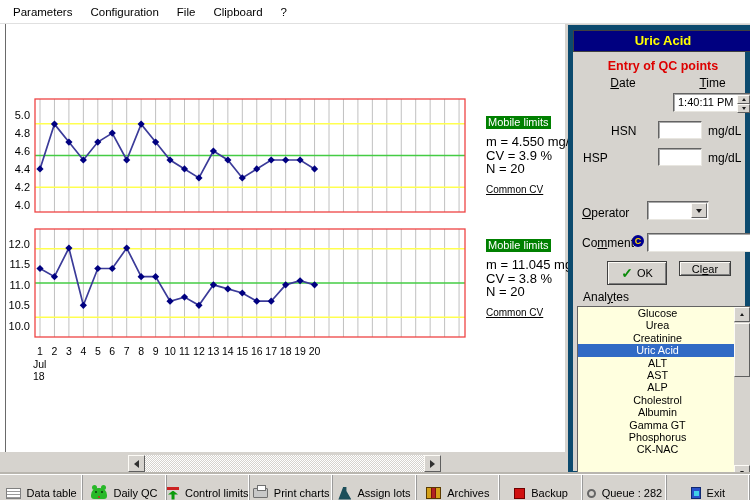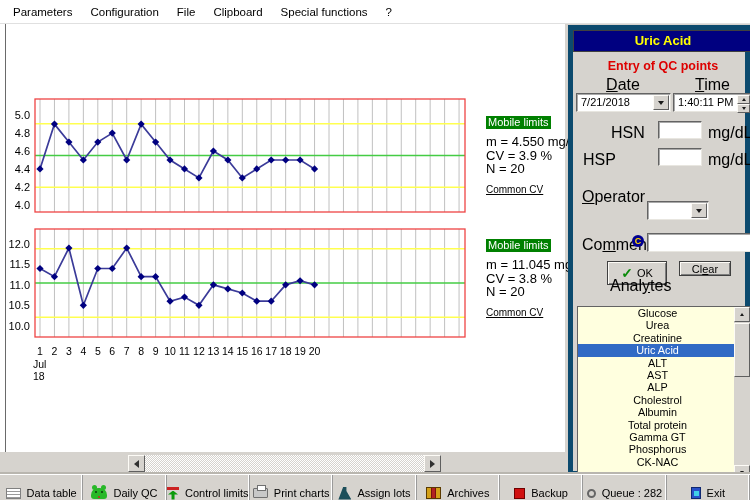--- a/index.html
+++ b/index.html
@@ -36,21 +36,21 @@
   .tri-r { width:0; height:0; border:4px solid transparent; border-left:5px solid #303030; margin-right:-4px; }
 
   
   .right-panel { left:568px; top:25px; width:182px; height:451px; background:#d6d3ce;
     border:5px solid #0c4a6e; }
   .rp-title { position:absolute; left:0; top:0; width:180px; height:22px; background:#000080;
     border:1px solid #404040; color:#ffff00; font-weight:bold; font-size:13px;
     text-align:center; line-height:20px; }
   .rp-subtitle { position:absolute; left:0; top:29px; width:180px; text-align:center;
     color:#dd0000; font-weight:bold; font-size:12.5px; }
-  .rp-label { position:absolute; font-size:16px; }
+  .rp-label { position:absolute; font-size:12px; }
   .txt-c { text-align:center; }
   .field, .combo, .spinbox { position:absolute; background:#fff; border:1px solid;
     border-color:#636363 #e8e6e0 #e8e6e0 #636363; box-shadow:inset 1px 1px 0 #a9a9a9; }
   .field { height:18px; font-size:11px; padding:0 3px; font-family:"Liberation Sans",sans-serif; }
   .combo-text, .spin-text { position:absolute; left:4px; top:2px; font-size:11px; white-space:nowrap; }
   .combo-btn { position:absolute; right:1px; top:1px; bottom:1px; width:16px; background:#d6d3ce;
     border:1px solid; border-color:#fdfbf6 #5f5f5f #5f5f5f #fdfbf6;
     display:flex; align-items:center; justify-content:center; }
   .tri-d { width:0; height:0; border:3.5px solid transparent; border-top:4.5px solid #1a1a1a; margin-top:4px; }
   .spin-col { position:absolute; right:1px; top:1px; bottom:1px; width:13px; display:flex; flex-direction:column; }
@@ -108,21 +108,20 @@
   .exit-icon::before { content:""; position:absolute; top:3px; left:2px; width:5px; height:5px; background:#40d0e8; }
 </style>
 </head>
 <body>
 
 <div class="abs menubar">
     <div class="menu-item">Parameters</div>
     <div class="menu-item">Configuration</div>
     <div class="menu-item">File</div>
     <div class="menu-item">Clipboard</div>
-    <div class="menu-item">Special functions</div>
     <div class="menu-item">?</div>
   </div>
 
 <div class="abs chart-panel"></div>
 <div class="abs panel-edge"></div>
 <svg class="abs" id="charts-svg" style="left:5px;top:24px;" width="555" height="428" viewBox="0 0 555 428">
     <line x1="35" x2="35" y1="75" y2="188" stroke="#c0c0c0" stroke-width="1"></line>
     <line x1="49.45" x2="49.45" y1="75" y2="188" stroke="#c0c0c0" stroke-width="1"></line>
     <line x1="63.9" x2="63.9" y1="75" y2="188" stroke="#c0c0c0" stroke-width="1"></line>
     <line x1="78.35" x2="78.35" y1="75" y2="188" stroke="#c0c0c0" stroke-width="1"></line>
@@ -296,79 +295,72 @@
     </span>
 </div>
 
 <div class="abs right-panel">
   <div class="rp-title">Uric Acid</div>
   <div class="rp-subtitle">Entry of QC points</div>
 
   <div class="rp-label txt-c" style="left:2px;top:46px;width:96px;"><span></span><u>D</u><span>ate</span></div>
   <div class="rp-label txt-c" style="left:100px;top:46px;width:79px;"><span></span><u>T</u><span>ime</span></div>
 
-  <div class="combo" style="left:3px;top:63px;width:95px;height:19px;">
-    <span class="combo-text">7/21/2018</span>
-    <span class="combo-btn">
-        <i class="tri-d"></i>
-      </span>
-  </div>
   <div class="spinbox" style="left:100px;top:63px;width:79px;height:19px;">
     <span class="spin-text">1:40:11 PM</span>
     <span class="spin-col">
       <span class="spin-btn">
           <i class="tri-u-s"></i>
         </span>
       <span class="spin-btn">
           <i class="tri-d-s"></i>
         </span>
     </span>
   </div>
 
   <div class="rp-label" style="left:10px;top:94px;padding-left:28px;">HSN</div>
   <input class="field" style="left: 85px; top: 91px; width: 44px;" value="">
   <div class="rp-label" style="left:135px;top:94px;">mg/dL</div>
 
   <div class="rp-label" style="left:10px;top:121px;">HSP</div>
   <input class="field" style="left: 85px; top: 118px; width: 44px;" value="">
   <div class="rp-label" style="left:135px;top:121px;">mg/dL</div>
 
-  <div class="rp-label" style="left:9px;top:158px;"><span></span><u>O</u><span>perator</span></div>
+  <div class="rp-label" style="left:9px;top:176px;"><span></span><u>O</u><span>perator</span></div>
   <div class="combo" style="left:74px;top:171px;width:62px;height:19px;">
     <span class="combo-text"></span>
     <span class="combo-btn">
         <i class="tri-d"></i>
       </span>
   </div>
 
   <div class="rp-label" style="left:9px;top:206px;"><span>Co</span><u>m</u><span>ment</span></div>
   <span class="comment-icon" style="left:59px;top:205px;">C</span>
   <input class="field" style="left: 74px; top: 203px; width: 104px; height: 19px;" value="">
 
   <button class="btn" style="left:34px;top:231px;width:60px;height:24px;">
     <span class="check-glyph">✓</span>
     <span>OK</span>
   </button>
   <button class="btn" style="left:106px;top:231px;width:52px;height:15px;">
     <span><span>Cl</span><u>e</u><span>ar</span></span>
   </button>
 
-  <div class="rp-label" style="left:10px;top:247px;margin-left:27px;"><span>Anal</span><u>y</u><span>tes</span></div>
+  <div class="rp-label" style="left:10px;top:260px;"><span>Anal</span><u>y</u><span>tes</span></div>
   <div class="listbox">
     <div>
         <div class="analyte-item">Glucose</div>
         <div class="analyte-item">Urea</div>
         <div class="analyte-item">Creatinine</div>
         <div class="analyte-item selected">Uric Acid</div>
         <div class="analyte-item">ALT</div>
         <div class="analyte-item">AST</div>
         <div class="analyte-item">ALP</div>
         <div class="analyte-item">Cholestrol</div>
         <div class="analyte-item">Albumin</div>
-        <div class="analyte-item">Total protein</div>
         <div class="analyte-item">Gamma GT</div>
         <div class="analyte-item">Phosphorus</div>
         <div class="analyte-item">CK-NAC</div>
       </div>
     <div class="vscroll">
       <span class="vs-btn" style="top:0;">
           <i class="tri-u-s"></i>
         </span>
       <span class="vs-thumb"></span>
       <span class="vs-btn" style="bottom:0;top:auto;">

